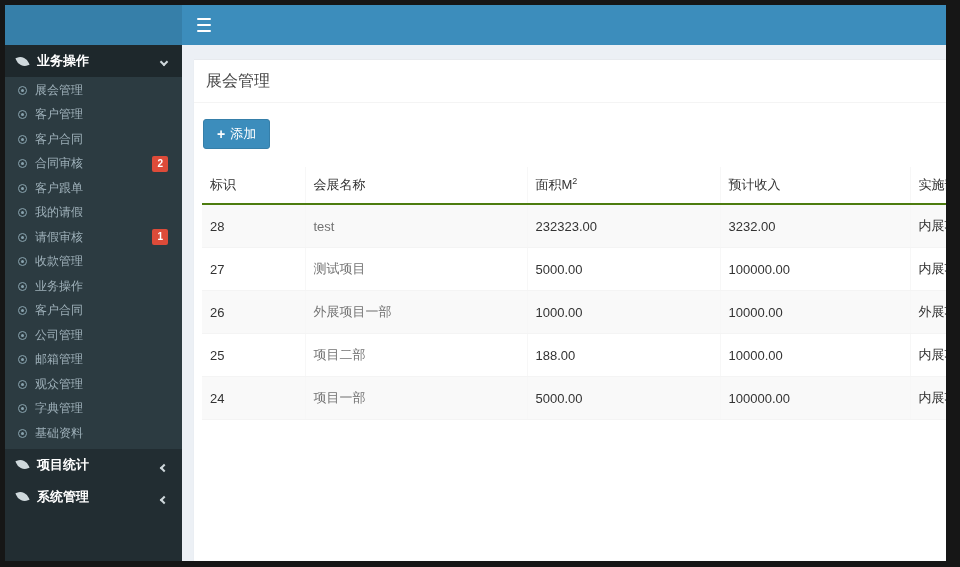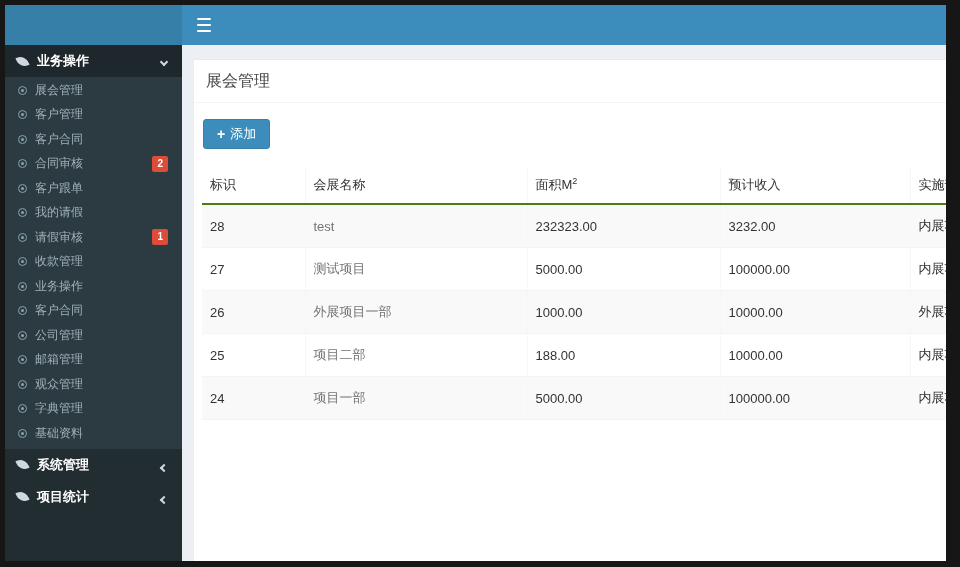--- a/index.html
+++ b/index.html
@@ -153,27 +153,27 @@
           <span>字典管理</span>
         </div>
         <div class="side-item">
           <span class="dotcirc"></span>
           <span>基础资料</span>
         </div>
       </div>
 
       <div class="side-section-hd">
         <span class="leaf"></span>
-        <span>系统管理</span>
+        <span>项目统计</span>
         <span class="chev chev-left"></span>
       </div>
 
       <div class="side-section-hd">
         <span class="leaf"></span>
-        <span>项目统计</span>
+        <span>系统管理</span>
         <span class="chev chev-left"></span>
       </div>
 
     </div>
 
     <div class="content">
       <div class="card">
         <div class="card-hd">
           <span class="page-title">展会管理</span>
         </div>

